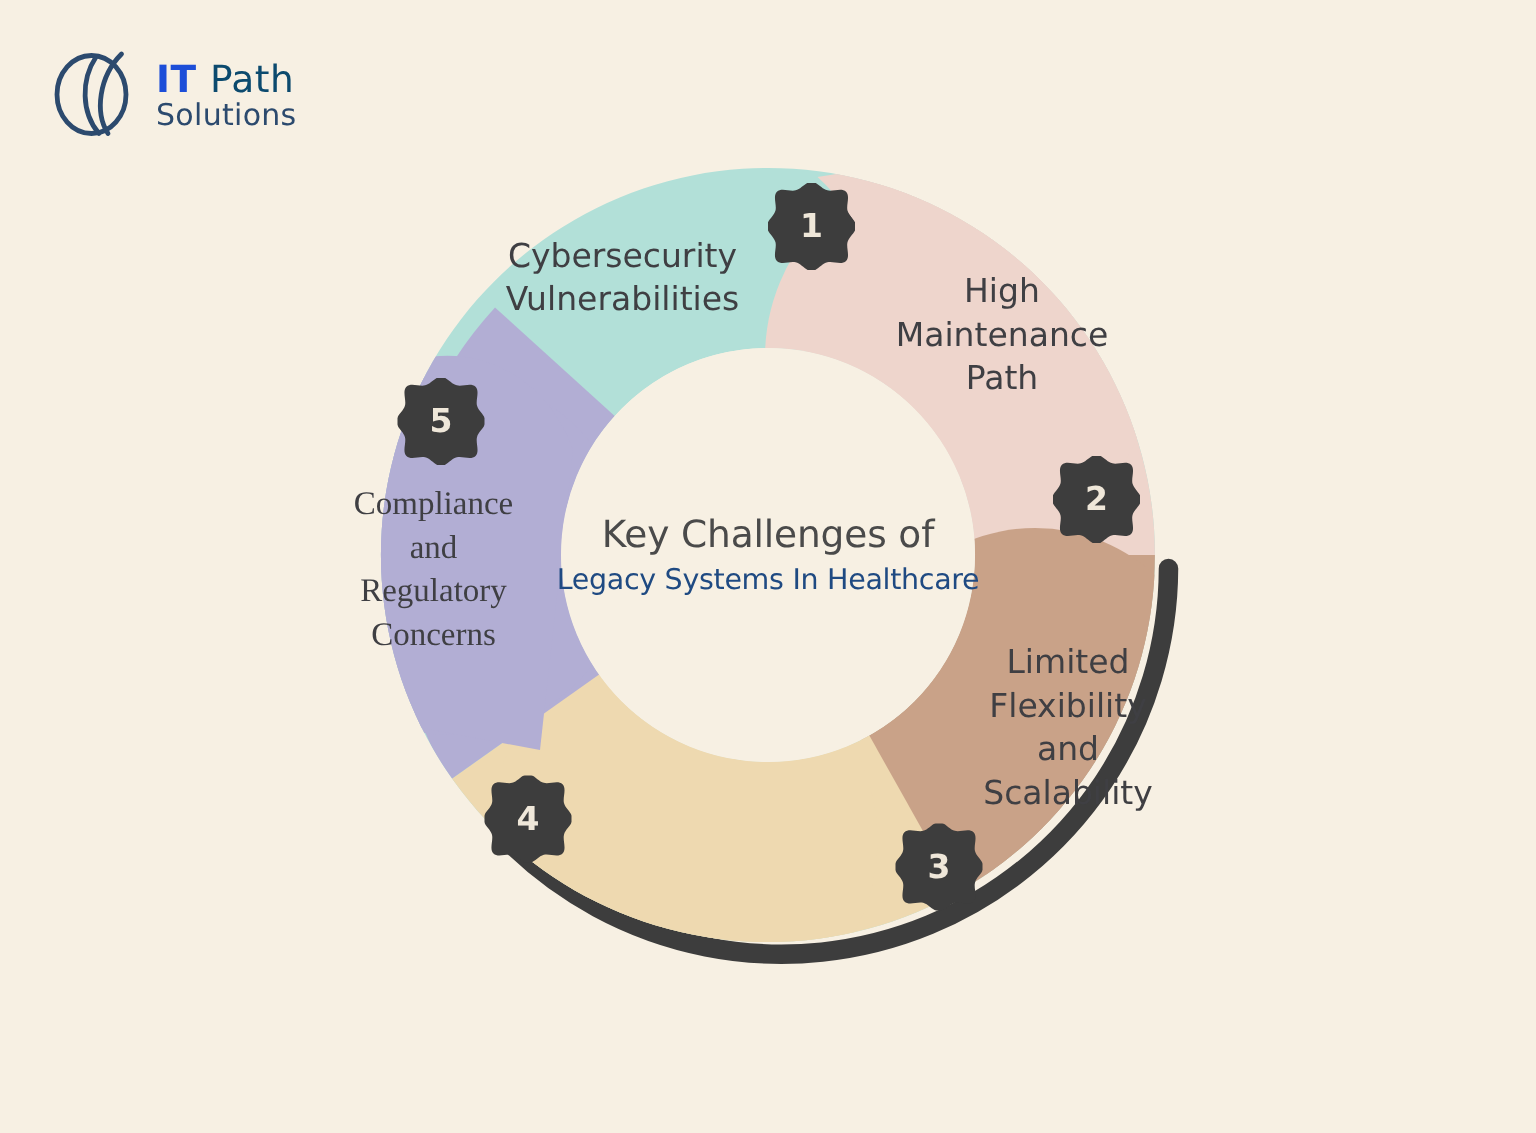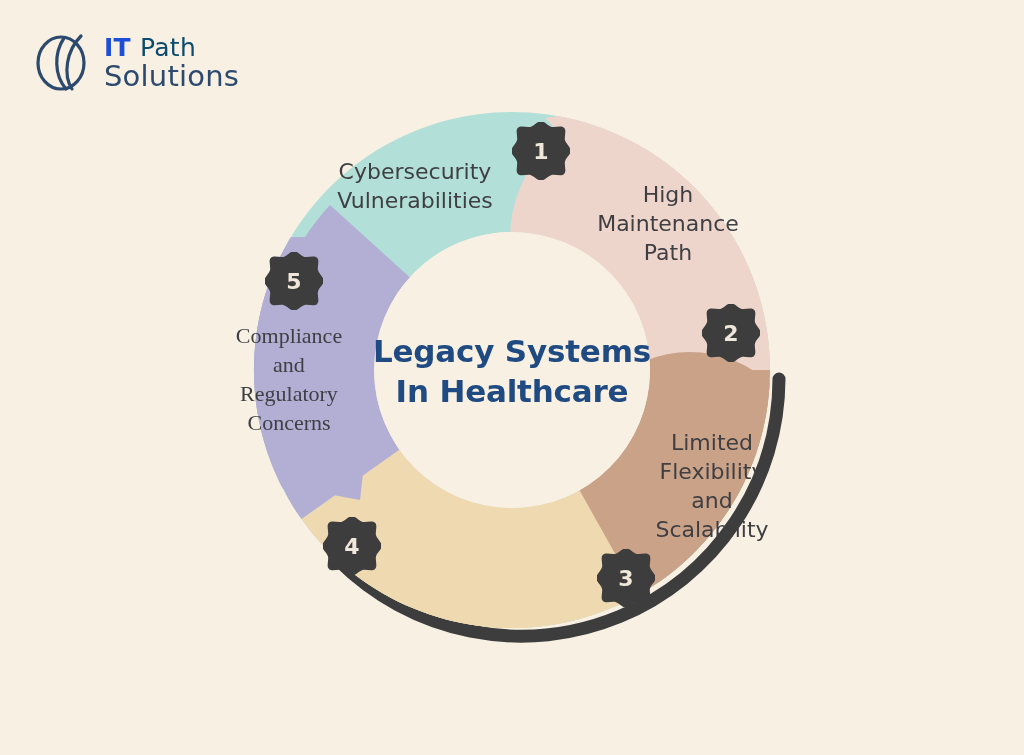--- a/index.html
+++ b/index.html
@@ -31,21 +31,21 @@
     line-height: 1.08;
     margin-top: 2px;
   }
   .logo-line1 {
     font-size: 25px;
     letter-spacing: 0.3px;
   }
   .logo-it { color: #2c4a6e; }
   .logo-path { color: #b08d57; }
   .logo-line2 {
-    font-size: 29px;
+    font-size: 20px;
     color: #2c4a6e;
     letter-spacing: 0.2px;
   }
 
   
   #infographic {
     position: absolute;
     left: 0;
     top: 0;
     width: 1024px;
@@ -67,22 +67,22 @@
     text-align: center;
     pointer-events: none;
   }
   #center-title-top {
     font-size: 25px;
     color: #4a4a4a;
     line-height: 1.28;
     letter-spacing: -0.1px;
   }
   #center-title-bold {
-    font-size: 31px;
-    font-weight: bold;
+    font-size: 19px;
+    font-weight: normal;
     color: #1f4a82;
     line-height: 1.3;
     letter-spacing: -0.2px;
     margin-top: 2px;
   }
 
   
   .seg-label {
     position: absolute;
     color: #3f3f43;
@@ -162,20 +162,21 @@
 
       <path fill="#b2aed4" d="M 512 370 L 300 520 A 262 262 0 0 1 330 205 L 512 370 Z"></path>
       <circle cx="300" cy="370" r="120" fill="#b2aed4"></circle>
       <path fill="#b2aed4" d="M 252 250 C 300 222, 360 240, 382 300 L 360 500 L 200 470 Z"></path>
     </g>
 
     <circle cx="512" cy="370" r="138" fill="#f7f0e3"></circle>
   </svg>
 
   <div id="center-title">
+    <div id="center-title-top" style="color: rgb(74, 74, 74);">Key Challenges of</div>
     <div id="center-title-bold" style="color: rgb(31, 74, 130);">Legacy Systems In Healthcare</div>
   </div>
 
   <div class="seg-label" style="left:415px; top:186px;">Cybersecurity
 Vulnerabilities</div>
   <div class="seg-label" style="left:668px; top:224px;">High
 Maintenance
 Path</div>
   <div class="seg-label" style="left:712px; top:486px;">Limited
 Flexibility

